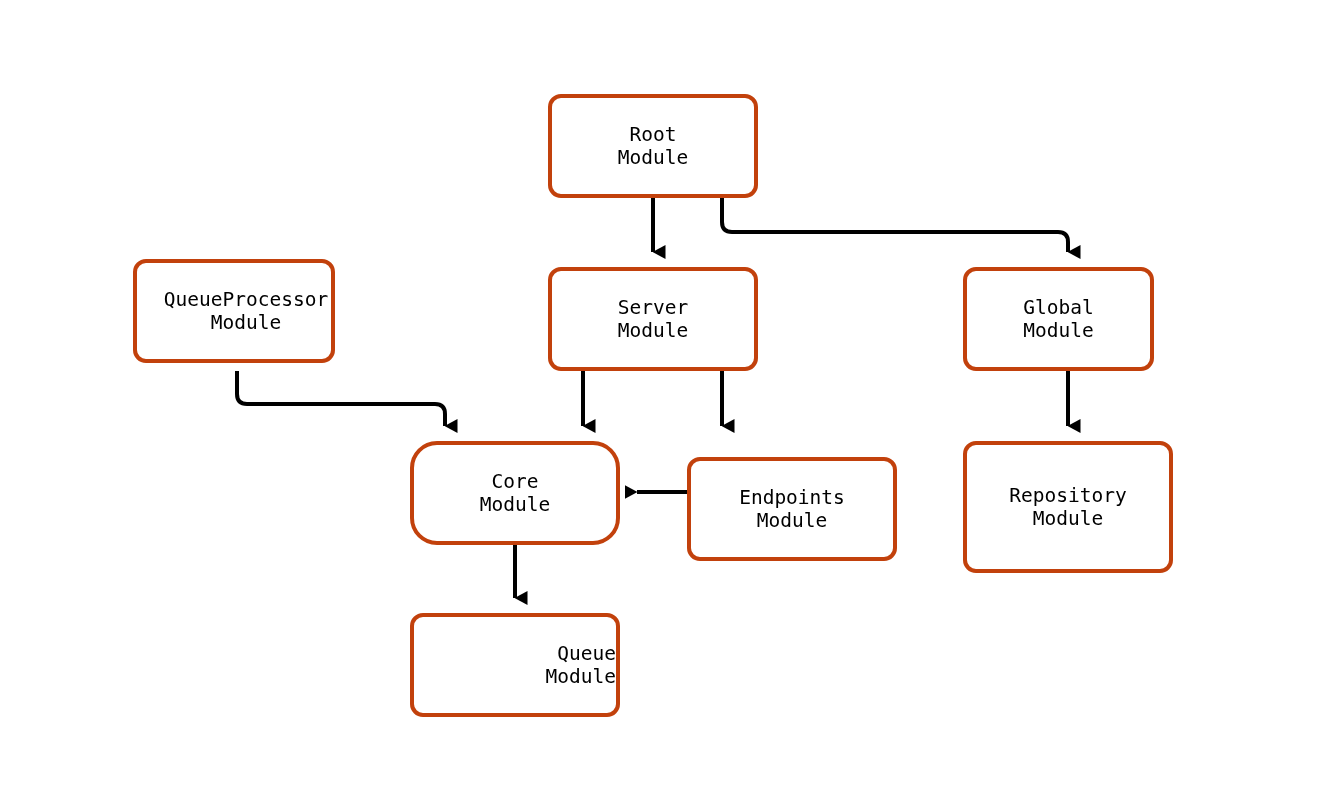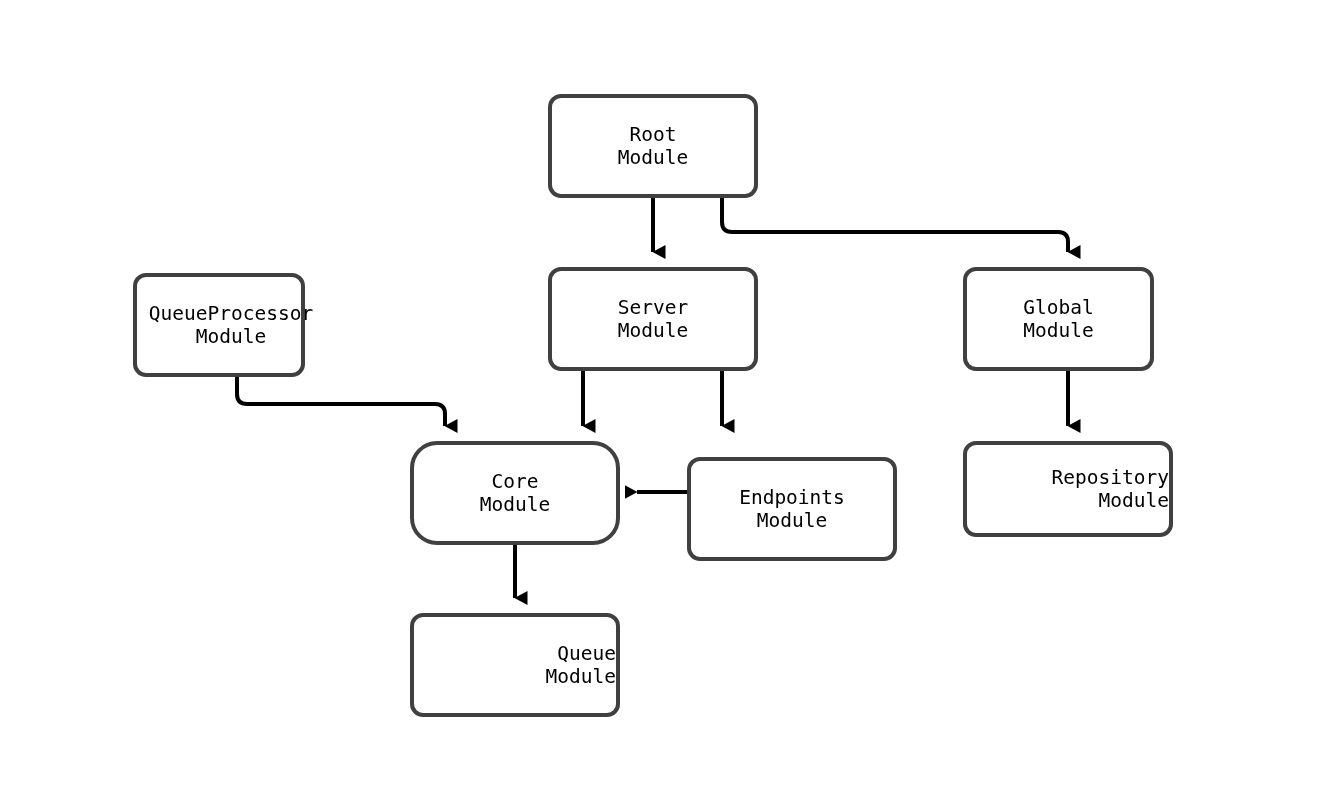--- a/index.html
+++ b/index.html
@@ -21,21 +21,21 @@
     position: absolute;
     left: 0;
     top: 0;
     width: 1337px;
     height: 809px;
   }
   .node {
     position: absolute;
     box-sizing: border-box;
     background: #ffffff;
-    border: 4px solid #404040;
+    border: 4px solid #c2410c;
     border-radius: 13px;
     display: flex;
     flex-direction: column;
     align-items: center;
     justify-content: center;
     z-index: 2;
   }
   .node-label {
     font-family: "DejaVu Sans Mono", monospace;
     font-size: 19.5px;
@@ -72,21 +72,21 @@
       <path d="M 687 492 L 637 492" marker-end="url(#arrow-left)"></path>
       <path d="M 515 545 L 515 598" marker-end="url(#arrow-down)"></path>
     </g>
   </svg>
 
   <div class="node" style="left:548px; top:94px; width:210px; height:104px;">
     <div class="node-label">Root</div>
     <div class="node-label">Module</div>
   </div>
 
-  <div class="node" style="left:133px; top:273px; width:172px; height:104px;padding-left:24px;">
+  <div class="node" style="left:133px; top:259px; width:202px; height:104px;padding-left:24px;">
     <div class="node-label">QueueProcessor</div>
     <div class="node-label">Module</div>
   </div>
 
   <div class="node" style="left:548px; top:267px; width:210px; height:104px;">
     <div class="node-label">Server</div>
     <div class="node-label">Module</div>
   </div>
 
   <div class="node" style="left:963px; top:267px; width:191px; height:104px;">
@@ -97,21 +97,21 @@
   <div class="node" style="left:410px; top:441px; width:210px; height:104px;border-radius:27px;">
     <div class="node-label">Core</div>
     <div class="node-label">Module</div>
   </div>
 
   <div class="node" style="left:687px; top:441px; width:210px; height:104px;margin-top:16px;">
     <div class="node-label">Endpoints</div>
     <div class="node-label">Module</div>
   </div>
 
-  <div class="node" style="left:963px; top:441px; width:210px; height:96px;align-items:flex-end;">
+  <div class="node" style="left:963px; top:441px; width:210px; height:132px;">
     <div class="node-label">Repository</div>
     <div class="node-label">Module</div>
   </div>
 
   <div class="node" style="left:410px; top:613px; width:210px; height:104px;align-items:flex-end;">
     <div class="node-label">Queue</div>
     <div class="node-label">Module</div>
   </div>
 
 </div>

